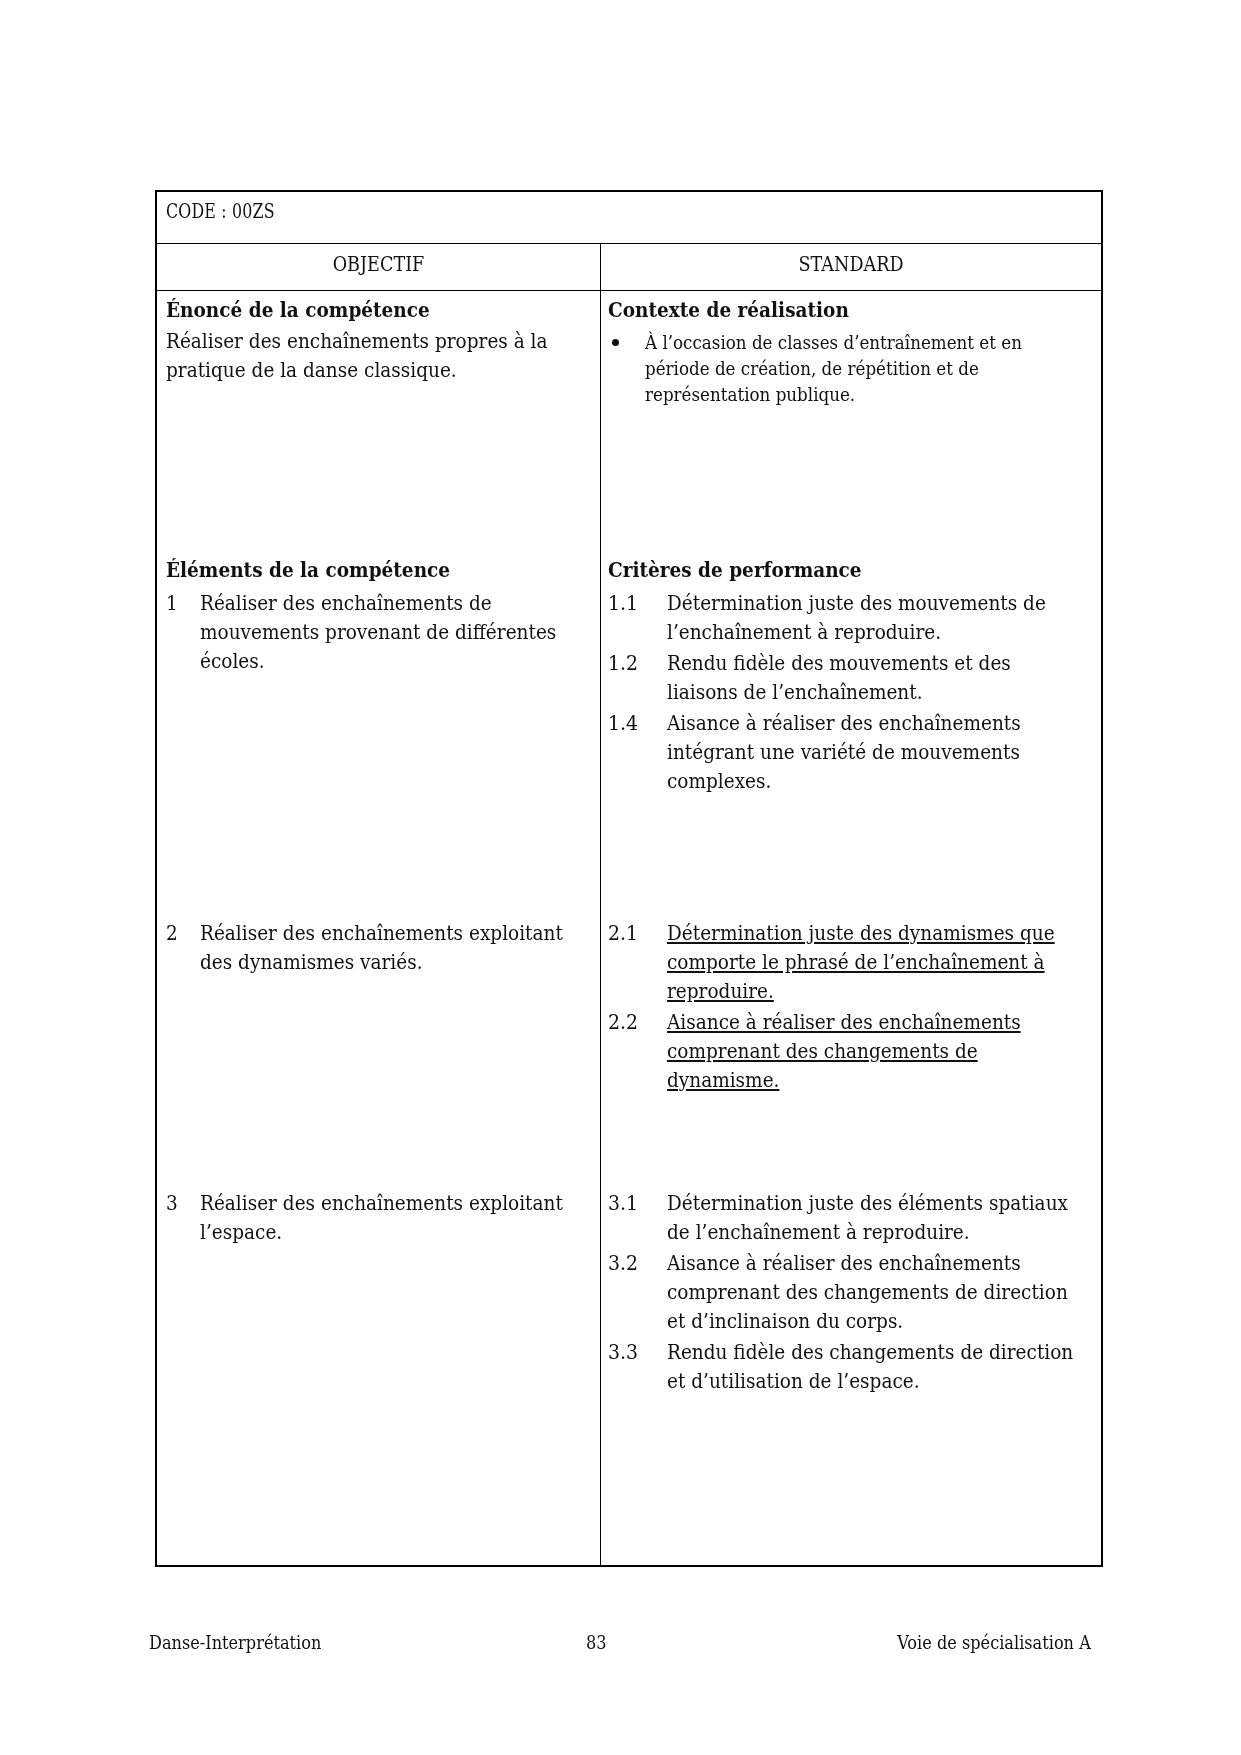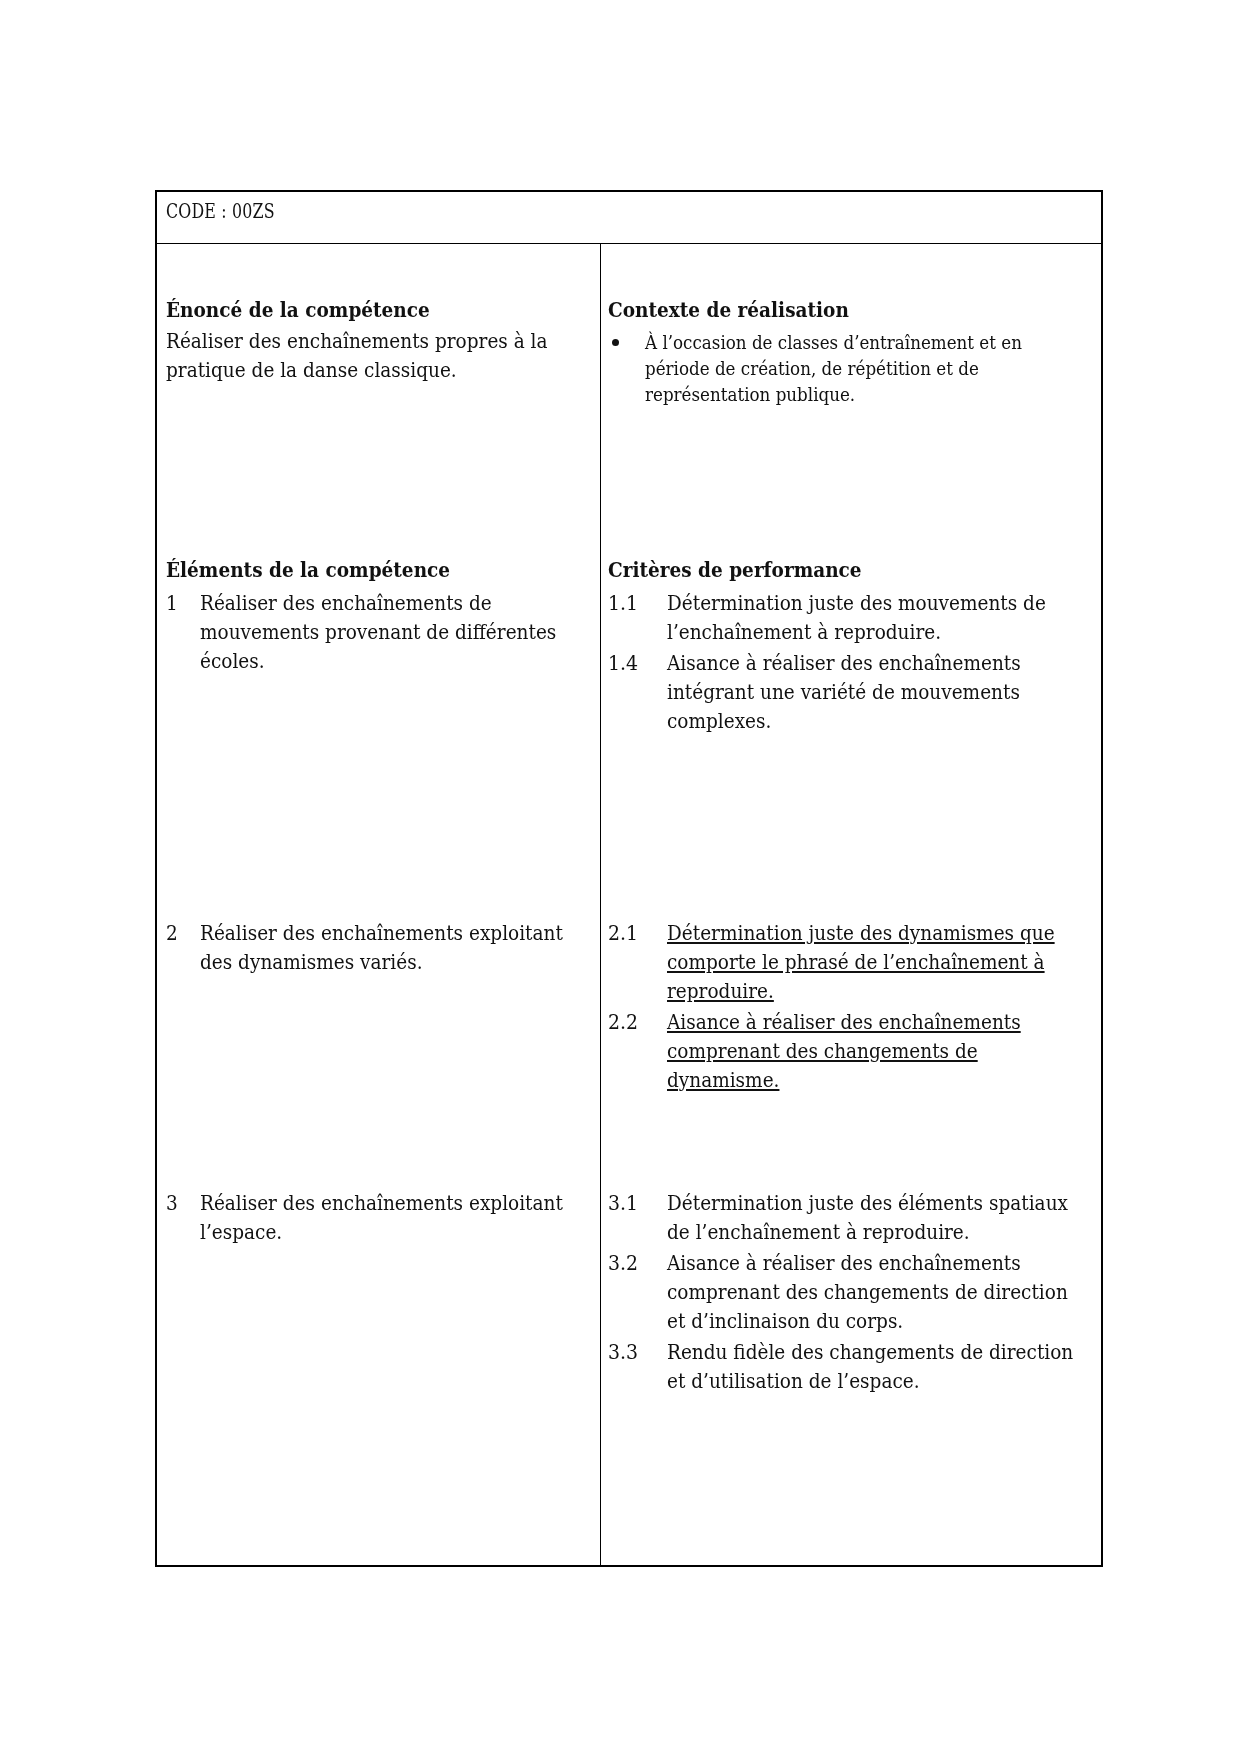--- a/index.html
+++ b/index.html
@@ -108,20 +108,24 @@
 <body>
 
 <div class="page">
 
   <div class="comp-table">
 
     <div class="code-row">
       <div class="code-label">CODE : 00ZS</div>
     </div>
 
+    <div class="header-row">
+      <div class="hdr hdr-left">OBJECTIF</div>
+      <div class="hdr hdr-right">STANDARD</div>
+    </div>
 
     <div class="col-divider"></div>
 
     <div class="body-area">
 
       <div class="col-left">
         <div class="bold-title" style="top:4px;">Énoncé de la compétence</div>
         <div class="para" style="top:36px;">
           <span>Réaliser des enchaînements propres à la</span>
           <span>pratique de la danse classique.</span>
@@ -173,20 +177,27 @@
 
         <div class="crit-group" style="top:298px;">
           <div class="crit">
             <div class="crit-num">1.1</div>
             <div class="crit-text">
               <span>Détermination juste des mouvements de</span>
               <span>l’enchaînement à reproduire.</span>
             </div>
           </div>
           <div class="crit">
+            <div class="crit-num">1.2</div>
+            <div class="crit-text">
+              <span>Rendu fidèle des mouvements et des</span>
+              <span>liaisons de l’enchaînement.</span>
+            </div>
+          </div>
+          <div class="crit">
             <div class="crit-num">1.4</div>
             <div class="crit-text">
               <span>Aisance à réaliser des enchaînements</span>
               <span>intégrant une variété de mouvements</span>
               <span>complexes.</span>
             </div>
           </div>
         </div>
 
         <div class="crit-group" style="top:628px;text-decoration:underline;">
@@ -230,14 +241,19 @@
               <span>Rendu fidèle des changements de direction</span>
               <span>et d’utilisation de l’espace.</span>
             </div>
           </div>
         </div>
       </div>
 
     </div>
   </div>
 
+  <div class="footer">
+    <div class="footer-left">Danse-Interprétation</div>
+    <div class="footer-center">83</div>
+    <div class="footer-right">Voie de spécialisation A</div>
+  </div>
 
 </div>
 
 </body></html>

